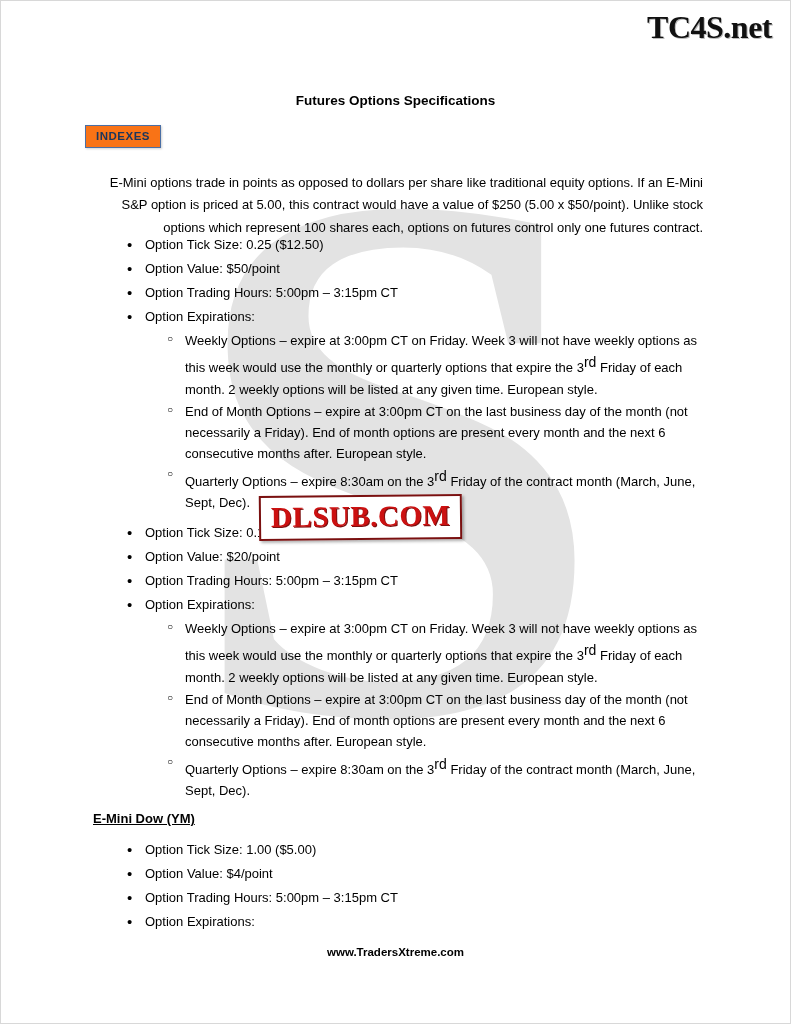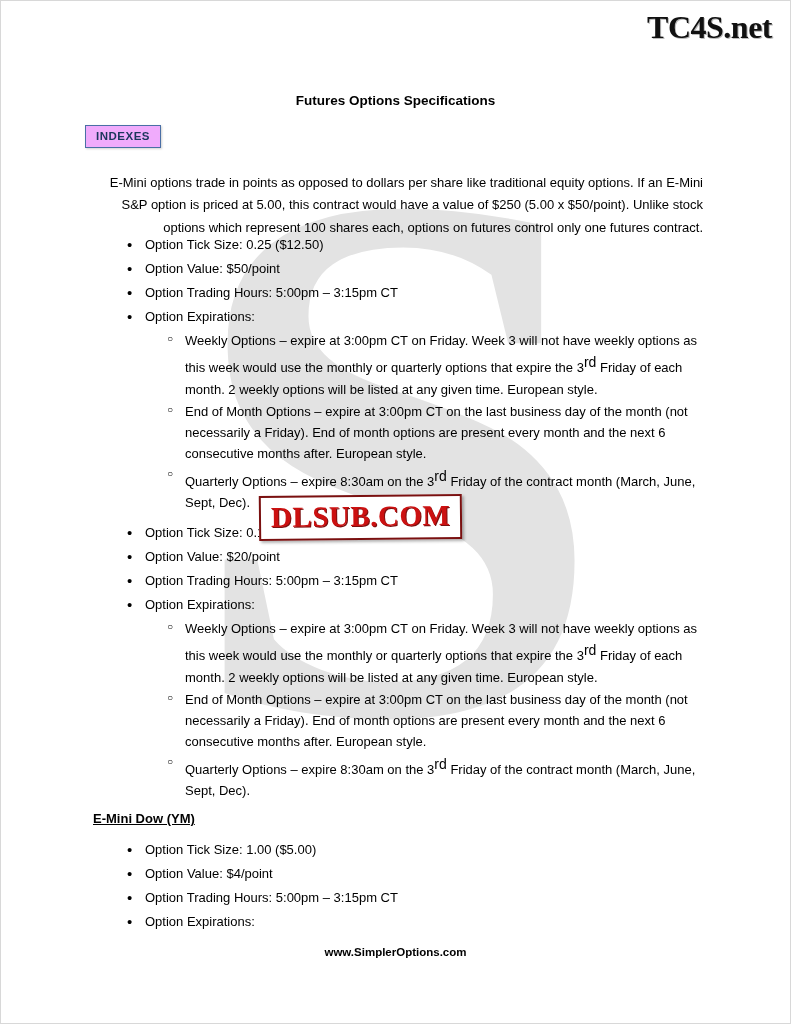--- a/index.html
+++ b/index.html
@@ -96,21 +96,21 @@
     text-align: center;
     font-size: 13.5px;
     font-weight: bold;
   }
 
   .indexes-badge {
     position: absolute;
     left: 84px;
     top: 124px;
     border: 1px solid #4a6fa5;
-    background: #f0abfc;
+    background: #f97316;
     padding: 4px 10px 5px 10px;
     font-size: 11.5px;
     font-weight: bold;
     color: #1b365d;
     letter-spacing: 0.5px;
     box-shadow: 1px 1px 2px rgba(0,0,0,0.18);
   }
 
   .intro {
     position: absolute;
@@ -244,19 +244,19 @@
     <div class="section" style="top: 810px;">
       <div class="section-heading">E-Mini Dow (YM)</div>
       <ul class="bullets">
         <li>Option Tick Size:  1.00 ($5.00)</li>
         <li>Option Value:  $4/point</li>
         <li>Option Trading Hours:  5:00pm – 3:15pm CT</li>
         <li>Option Expirations:</li>
       </ul>
     </div>
 
-    <div class="footer">www.SimplerOptions.com</div>
+    <div class="footer">www.TradersXtreme.com</div>
 
   </div>
 
   <div class="stamp">DLSUB.COM</div>
 
 </div>
 
 </body></html>

